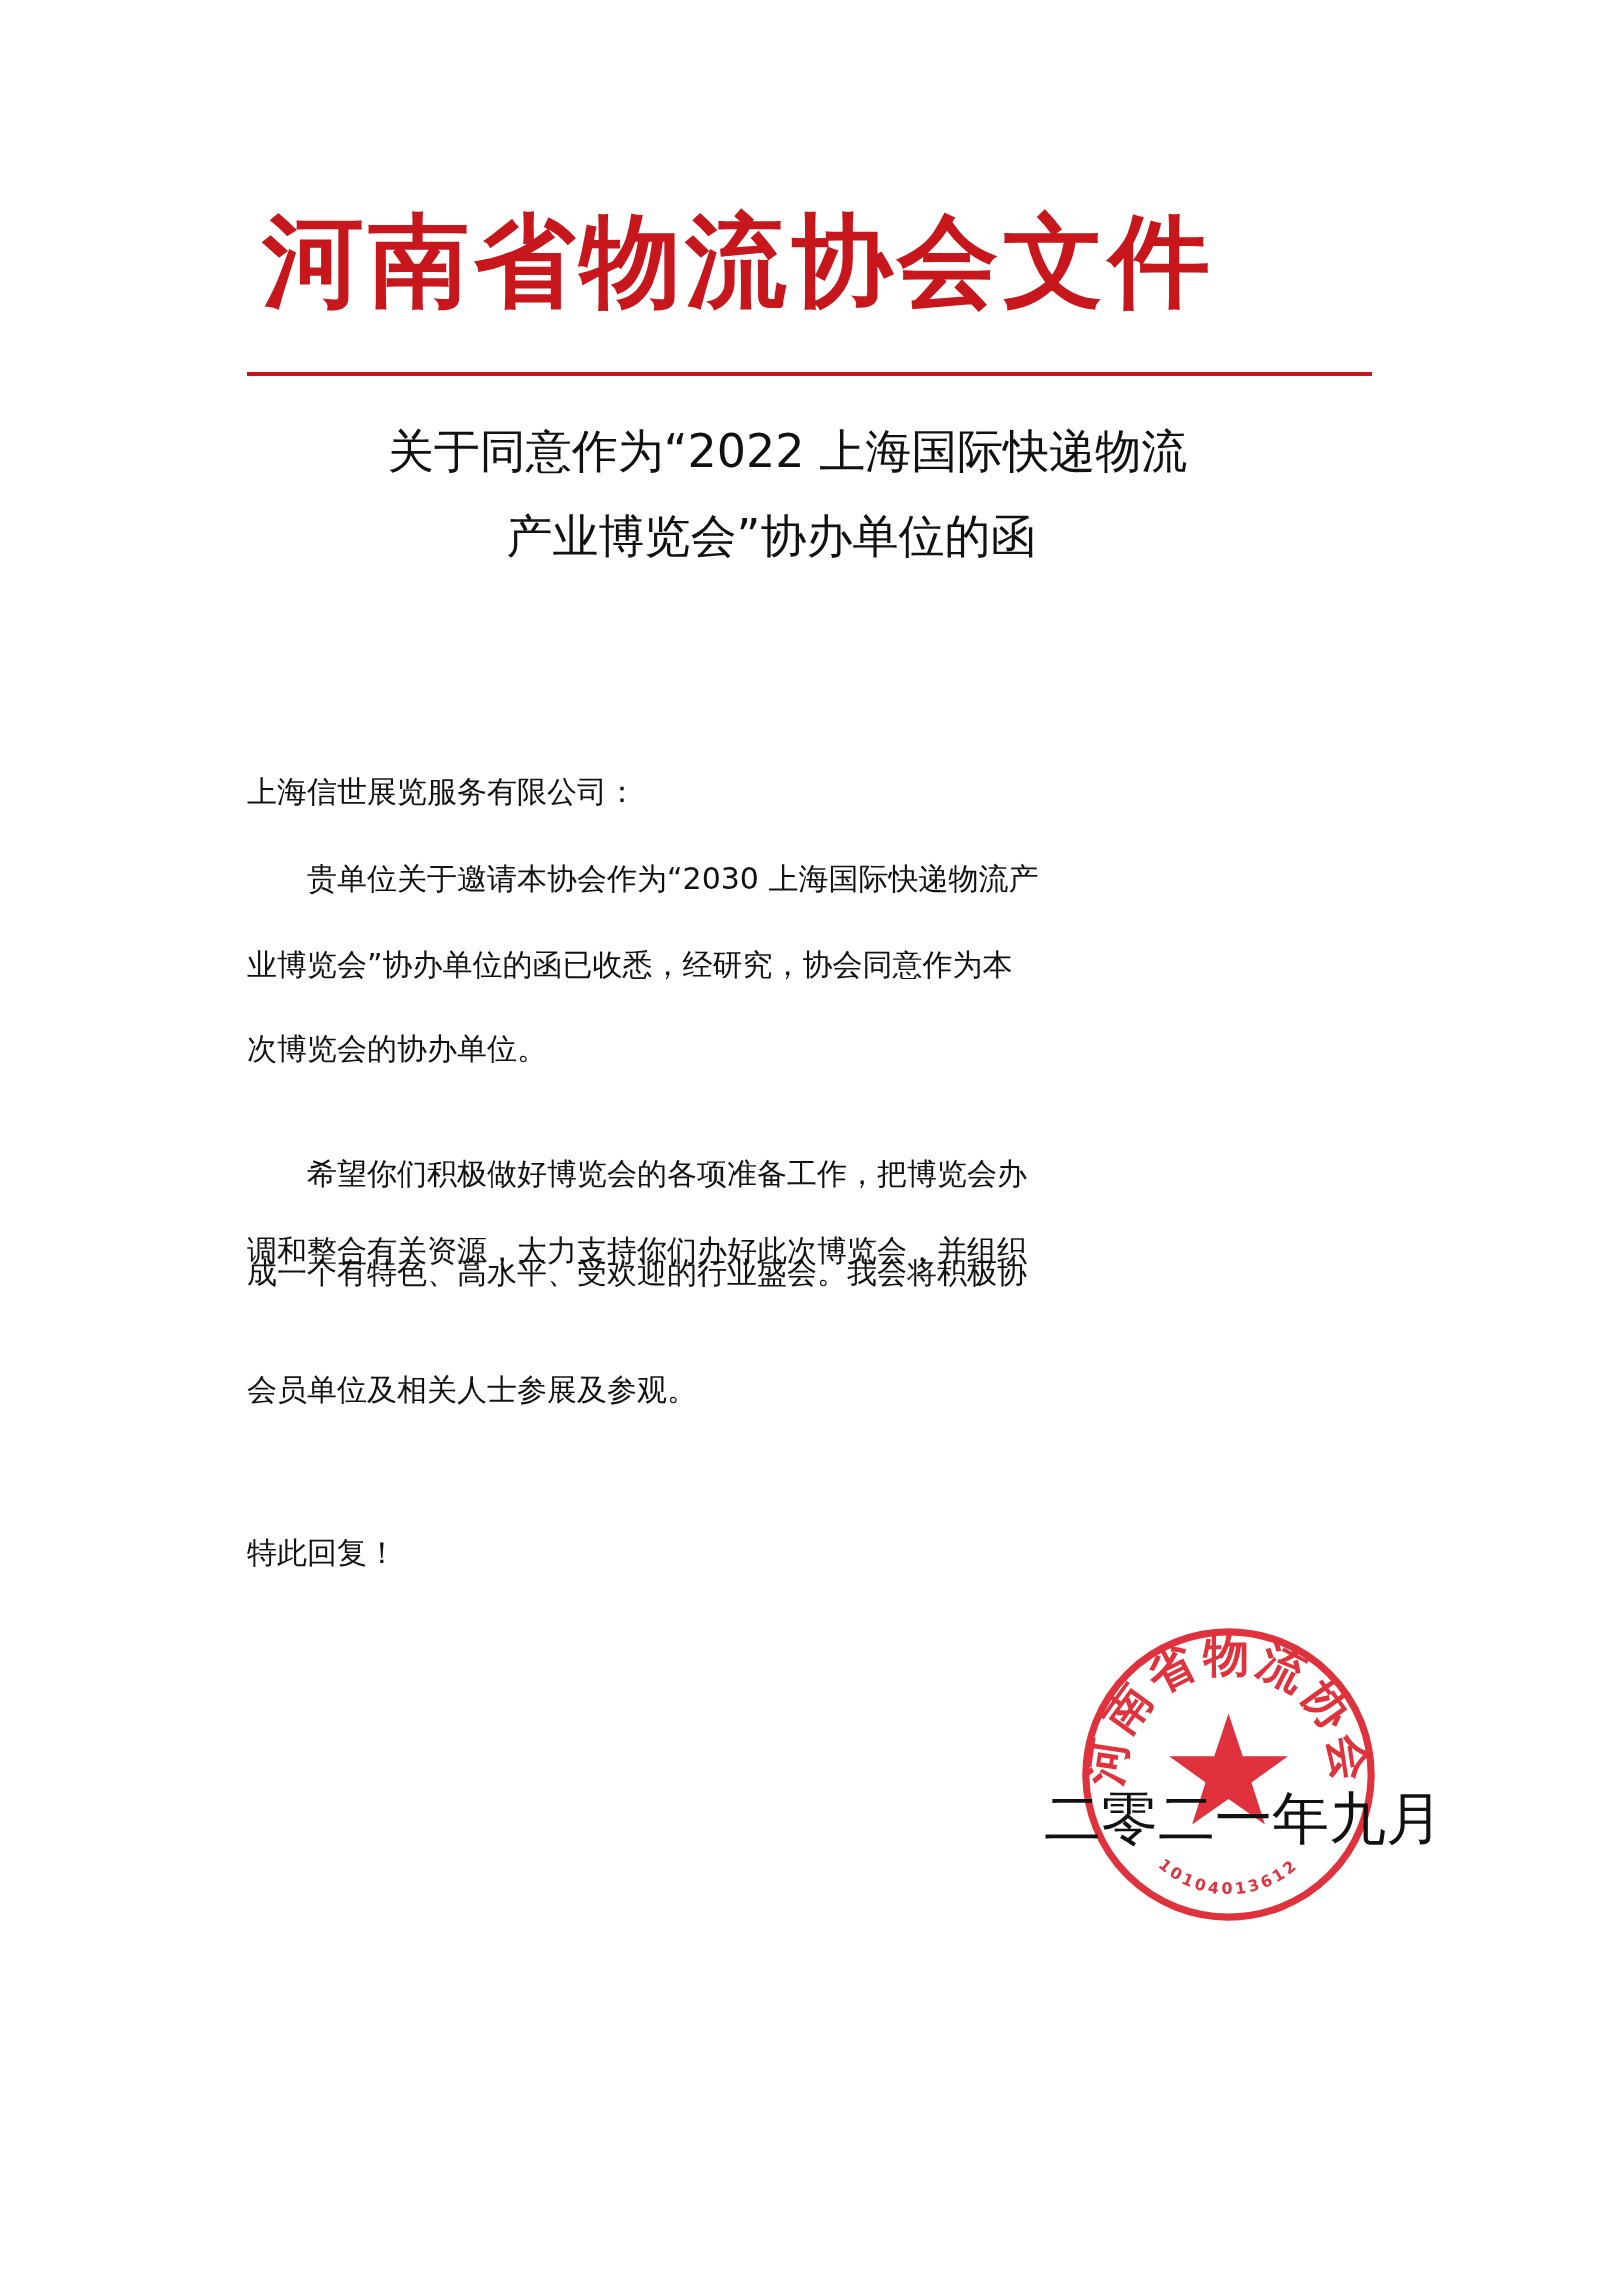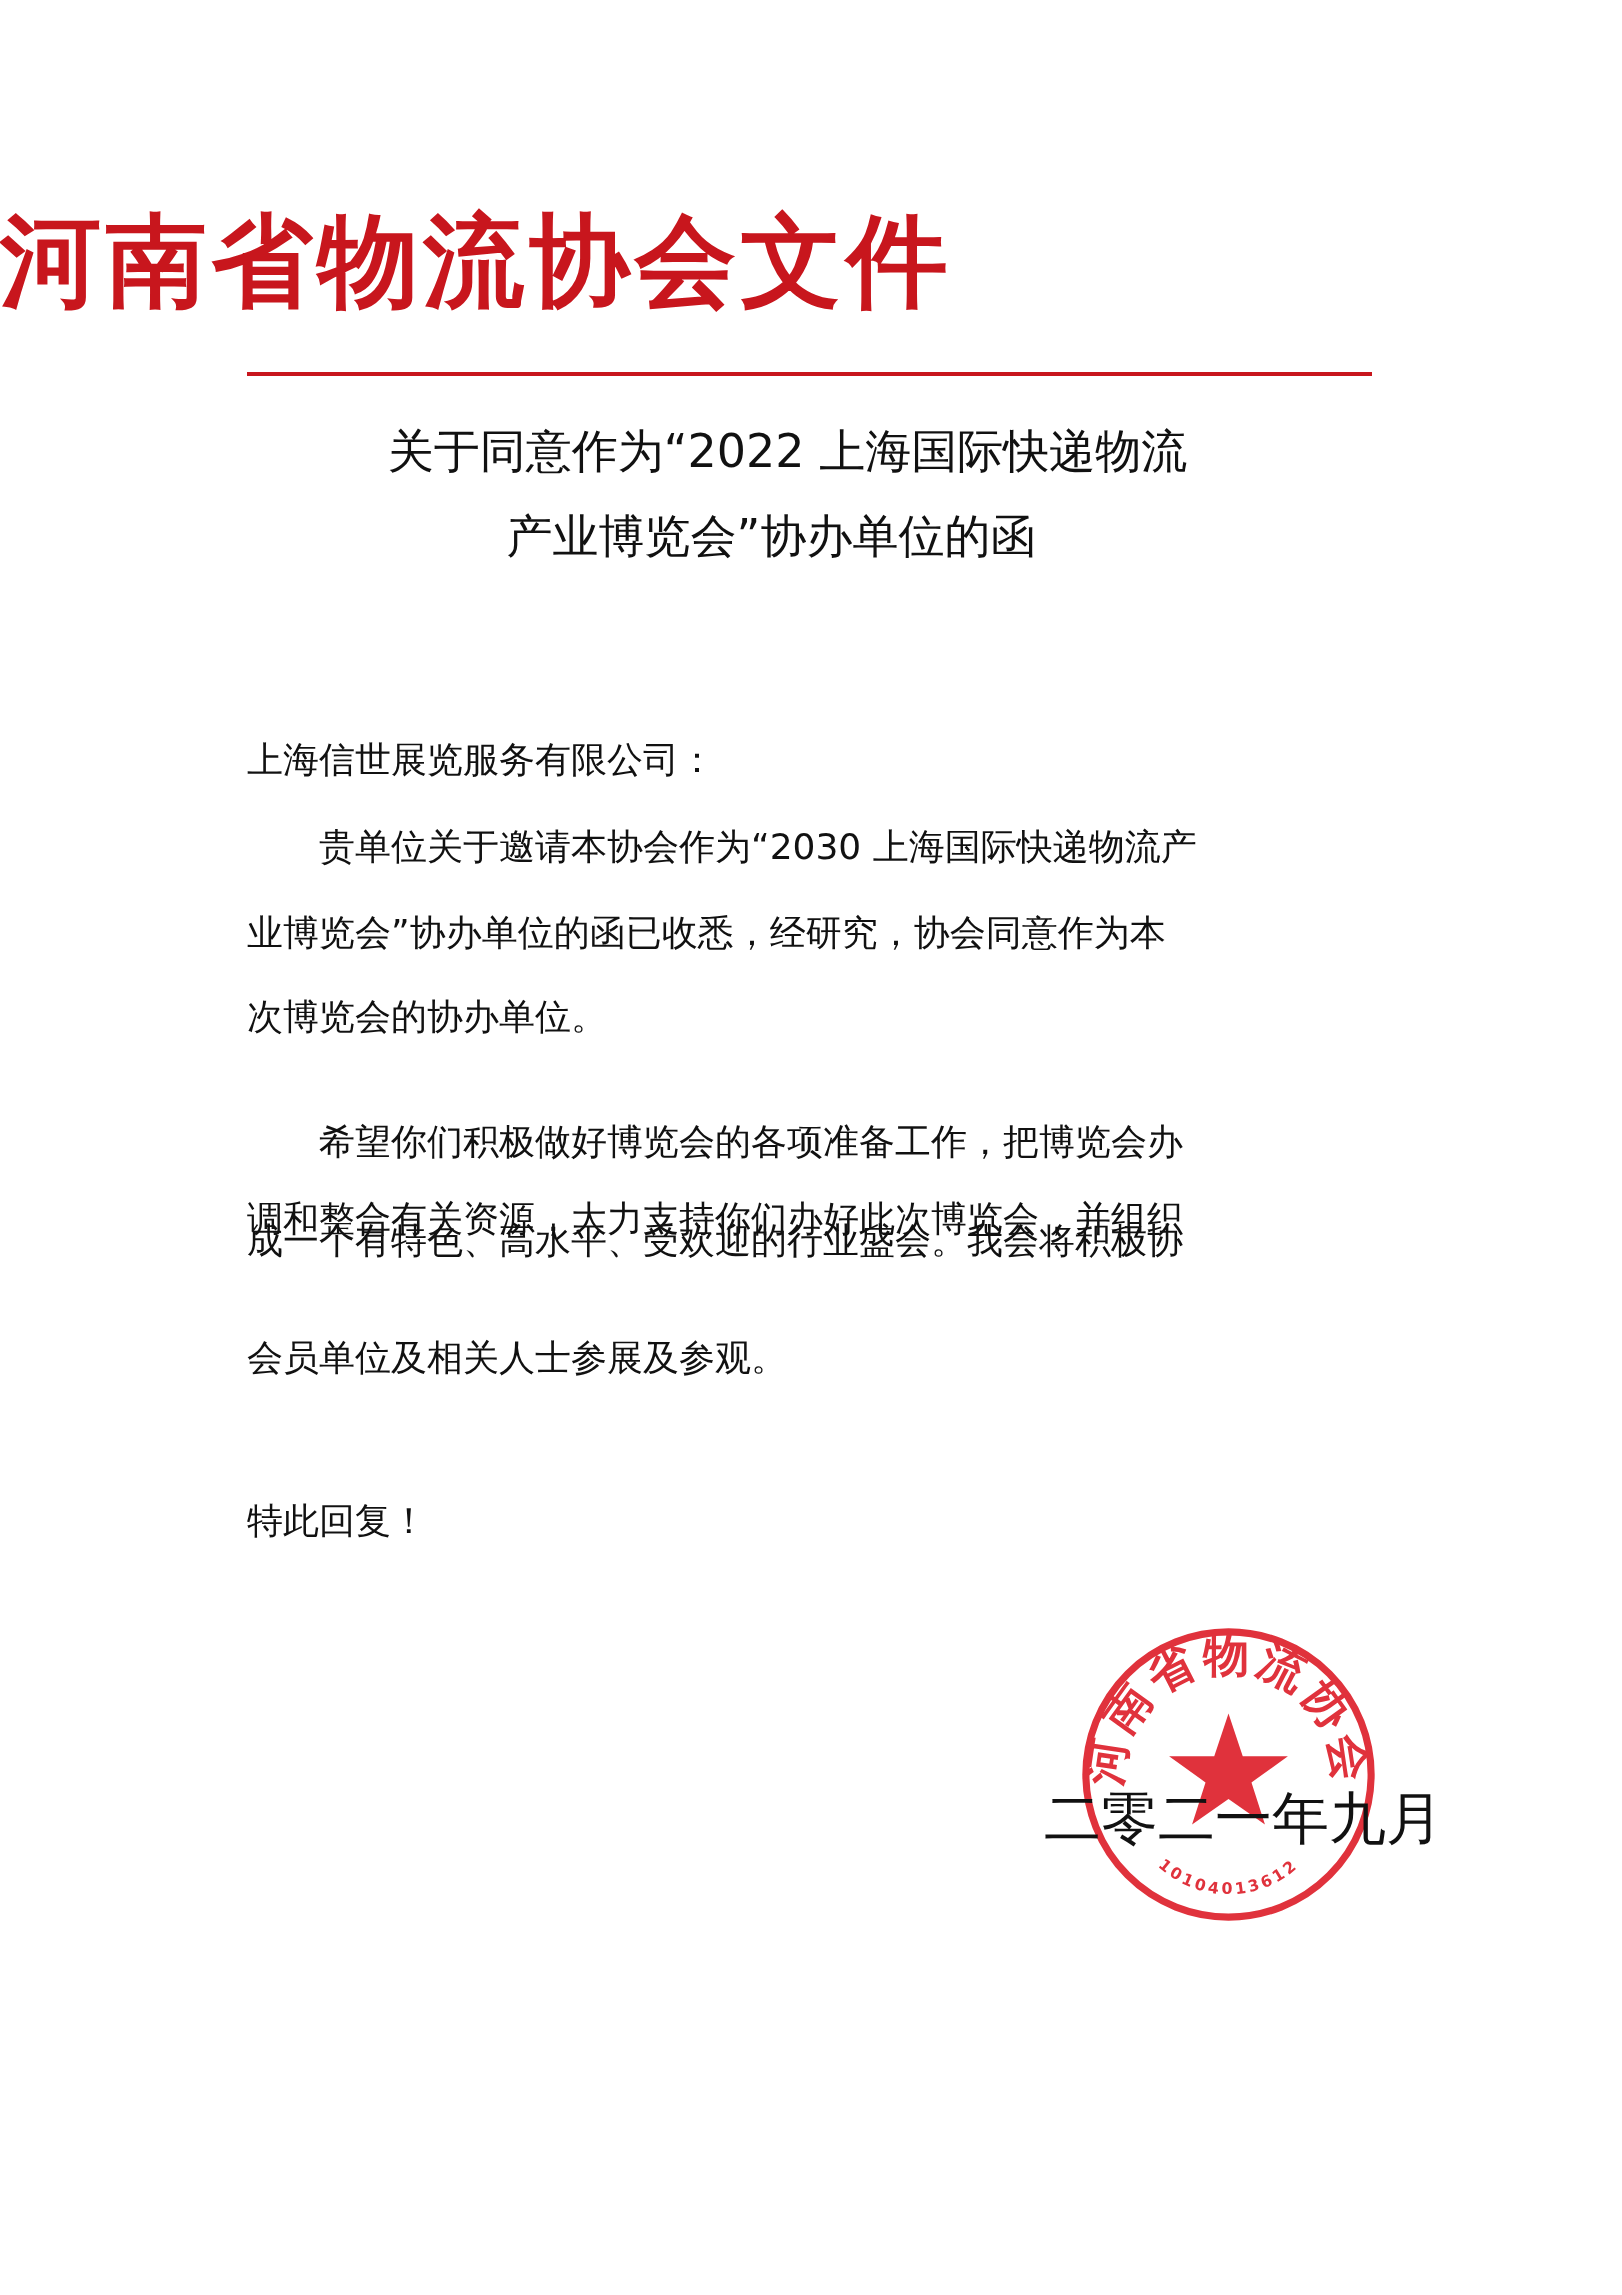--- a/index.html
+++ b/index.html
@@ -1,24 +1,24 @@
 <!DOCTYPE html>
 <html style="font-size:12.7px"><head>
 <meta charset="utf-8">
 <style>
   html, body { margin:0; padding:0; background:#ffffff; }
   body { width:1623px; height:2295px; position:relative; overflow:hidden;
          font-family:"DejaVu Sans", "Liberation Sans", sans-serif; color:#111; }
-  .header-title { position:absolute; left:0; width:1477px; top:202px; 
+  .header-title { position:absolute; left:0; width:1477px; top:202px; text-align:center;
     font-size:101px; font-weight:bold; color:#c8161d; letter-spacing:4.8px; line-height:119px; }
   .red-rule { position:absolute; left:247px; width:1125px; top:372px; height:4px; background:#c8161d; }
   .subject { position:absolute; left:0; width:1623px; text-align:center; font-size:46px; line-height:55px; }
   .s1 { top:424px; left:-24px; }
   .s2 { top:509px; left:-40px; }
-  .p { position:absolute; left:247px; width:1141px; font-size:36px; line-height:54px; }
+  .p { position:absolute; left:247px; width:1141px; font-size:30px; line-height:54px;margin-top:32px; }
   .stamp { position:absolute; left:1074px; top:1620px; width:309px; height:309px; }
   .date { position:absolute; left:1044px; top:1791px; font-size:57px; line-height:55px; color:#111; z-index:2; }
 </style>
 </head>
 <body>
 
 <div class="header-title">河南省物流协会文件</div>
 <div class="red-rule"></div>
 
 <div class="subject s1">关于同意作为“2022 上海国际快递物流</div>

